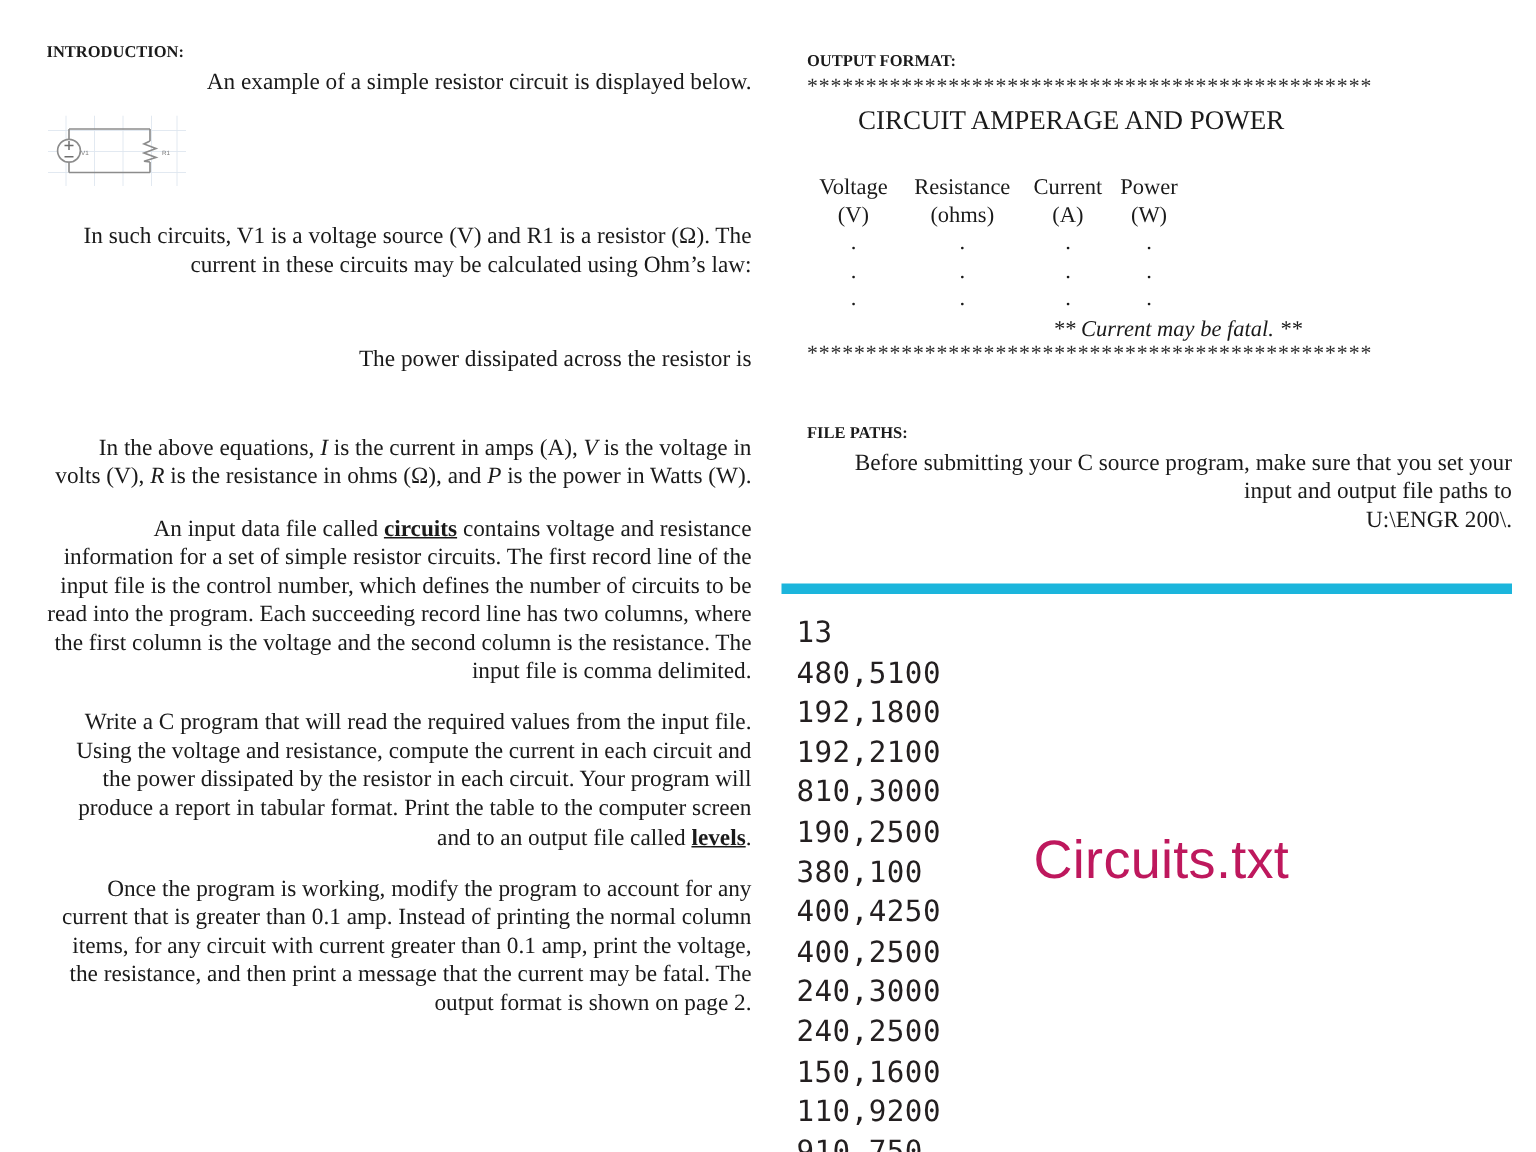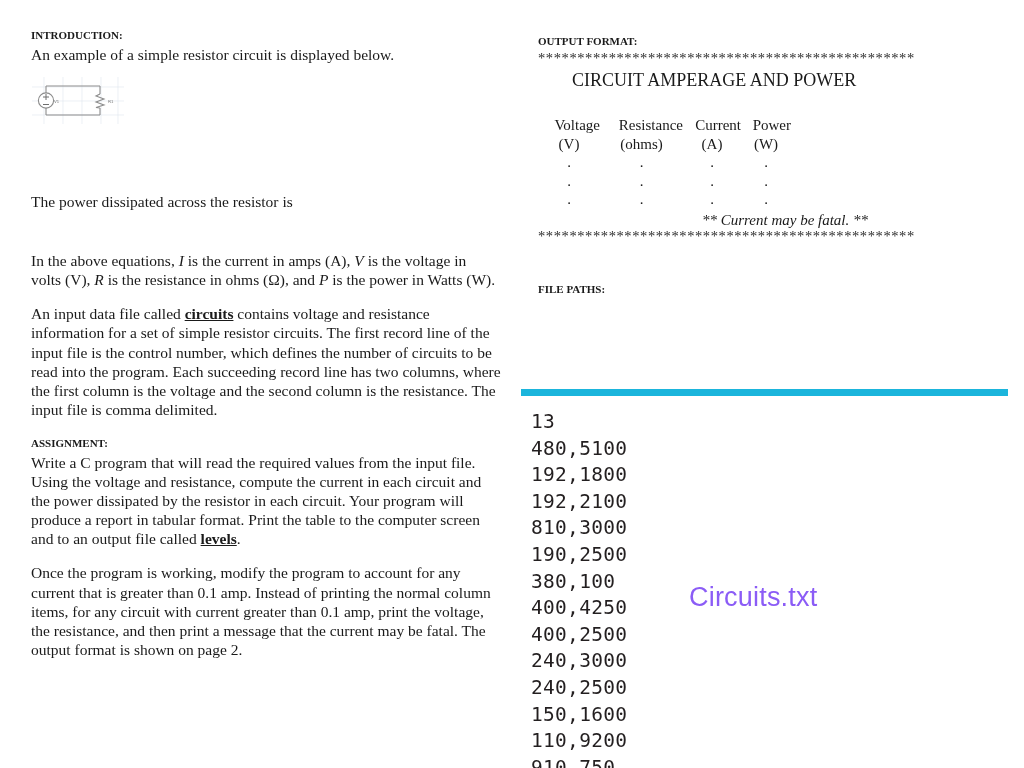--- a/index.html
+++ b/index.html
@@ -35,21 +35,21 @@
   .heading {
     font-weight: bold;
     font-size: 11px;
     line-height: 19px;
     margin: 0;
   }
   .para {
     font-size: 15.5px;
     line-height: 19.1px;
     margin: 0;
-    text-align: left;
+    text-align: right;
   }
   .para em { font-style: italic; }
   .para b  { font-weight: bold; text-decoration: underline; }
   .gap-sm  { height: 15px; }
   .gap-md  { height: 24px; }
   .eq-slot { height: 44px; }
   .eq-slot2{ height: 40px; }
 
   
   .circuit-figure {
@@ -86,21 +86,21 @@
   .out-table td {
     padding: 0;
     white-space: nowrap;
     vertical-align: top;
   }
   .c1 { width: 62px; }
   .c2 { width: 83px; }
   .c3 { width: 58px; }
   .c4 { width: 50px; }
   .ctr { text-align: center; }
-  .lft { text-align: right; }
+  .lft { text-align: center; }
   .xrow td { font-size: 13.5px; letter-spacing: 0.4px; }
   .dotrow td { height: 18px; font-size: 15px; }
   .fatal {
     text-align: center;
     font-size: 15px;
     line-height: 18px;
     padding-left: 24px;
     margin: 2px 0 0 0;
     font-style: italic;
   }
@@ -128,24 +128,24 @@
     line-height: 26.6px;
     color: #231f20;
     letter-spacing: 0.3px;
   }
   .datafile div { white-space: pre; }
 
   
   .filename {
     position: absolute;
     left: 689px;
-    top: 582px;
+    top: 552px;
     font-family: "Liberation Sans", "DejaVu Sans", sans-serif;
-    font-size: 27px;
-    color: #8b5cf6;
+    font-size: 36px;
+    color: #be185d;
     letter-spacing: 0.2px;
   }
 </style>
 </head>
 <body>
 
 <div class="col-left">
 
   <h1 class="heading">INTRODUCTION:</h1>
   <p class="para">An example of a simple resistor circuit is displayed below.</p>
@@ -180,41 +180,44 @@
         <line x1="11" y1="27.5" x2="17" y2="27.5"></line>
       </g>
       <polyline points="68,17 64,19 72,22 64,25 72,28 64,30.5 68,31" stroke="#8c8c8c" stroke-width="1.1" fill="none"></polyline>
       <text x="22" y="26" font-family="Liberation Sans, sans-serif" font-size="4.2" fill="#7a7a7a">V1</text>
       <text x="76" y="26" font-family="Liberation Sans, sans-serif" font-size="4.2" fill="#7a7a7a">R1</text>
     </svg>
   </div>
 
   <div class="gap-md"></div>
 
+  <p class="para">
+    <span>In such circuits, V1 is a voltage source (V) and R1 is a resistor (Ω). The</span><br>
+    <span>current in these circuits may be calculated using Ohm’s law:</span>
+  </p>
 
   <div class="eq-slot"></div>
 
   <p class="para">The power dissipated across the resistor is</p>
 
   <div class="eq-slot2"></div>
 
   <p class="para">
     <span>In the above equations, </span><em>I</em><span> is the current in amps (A), </span><em>V</em><span> is the voltage in</span><br>
     <span>volts (V), </span><em>R</em><span> is the resistance in ohms (Ω), and </span><em>P</em><span> is the power in Watts (W).</span>
   </p>
 
   <div class="gap-sm"></div>
 
   <p class="para">
     <span>An input data file called </span><b>circuits</b><span> contains voltage and resistance information for a set of simple resistor circuits.  The first record line of the input file is the control number, which defines the number of circuits to be read into the program.  Each succeeding record line has two columns, where the first column is the voltage and the second column is the resistance.  The input file is comma delimited.</span>
   </p>
 
   <div class="gap-sm"></div>
 
-  <h2 class="heading">ASSIGNMENT:</h2>
   <p class="para">
     <span>Write a C program that will read the required values from the input file.  Using the voltage and resistance, compute the current in each circuit and the power dissipated by the resistor in each circuit.  Your program will produce a report in tabular format.  Print the table to the computer screen and to an output file called </span><b>levels</b><span>.</span>
   </p>
 
   <div class="gap-sm"></div>
 
   <p class="para">Once the program is working, modify the program to account for any current that is greater than 0.1 amp.  Instead of printing the normal column items, for any circuit with current greater than 0.1 amp, print the voltage, the resistance, and then print a message that the current may be fatal.  The output format is shown on page 2.</p>
 </div>
 
 <div class="col-right">
@@ -256,20 +259,25 @@
         <td class="c4 ctr">.</td>
       </tr>
     </tbody>
   </table>
 
   <p class="fatal">** Current may be fatal. **</p>
   <p class="stars">************************************************</p>
 
   <div class="fp-wrap">
     <h2 class="heading">FILE PATHS:</h2>
+    <p class="para">
+      <span>Before submitting your C source program, make sure that you set your</span><br>
+      <span>input and output file paths to</span><br>
+      <span>U:\ENGR 200\.</span>
+    </p>
   </div>
 </div>
 
 <div class="divider"></div>
 
 <div class="datafile">
   <div>13</div>
   <div>480,5100</div>
   <div>192,1800</div>
   <div>192,2100</div>

